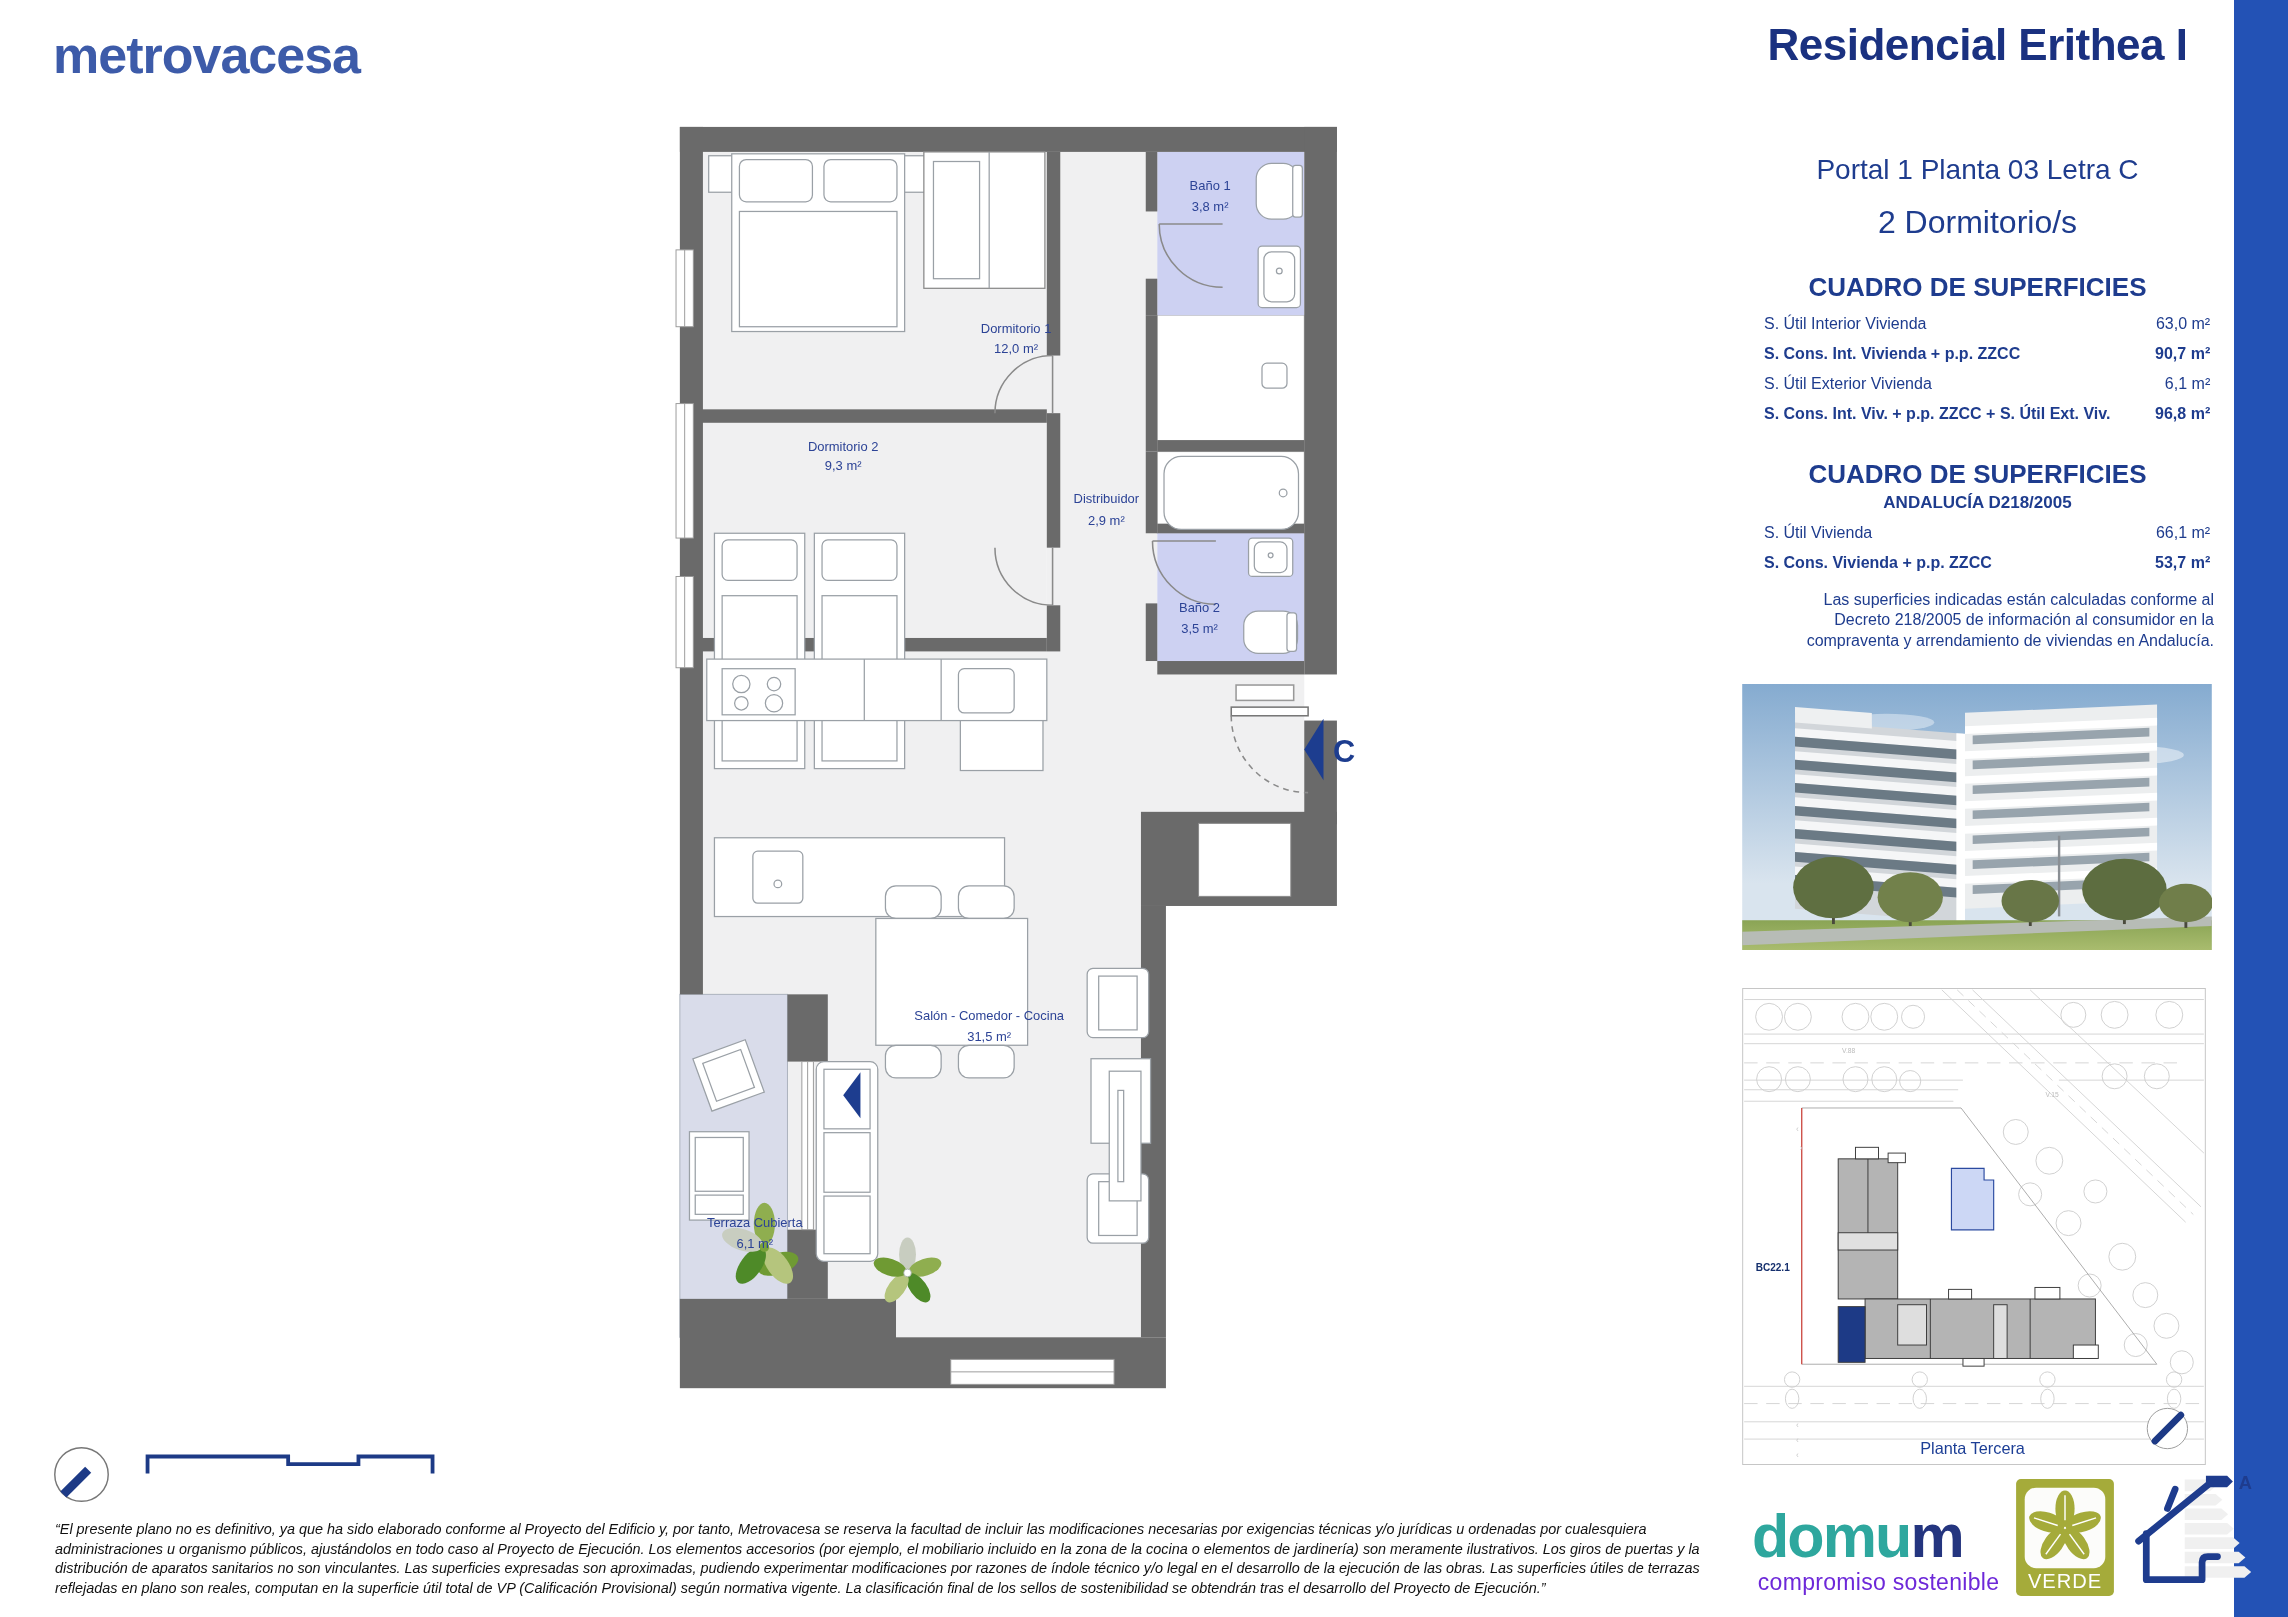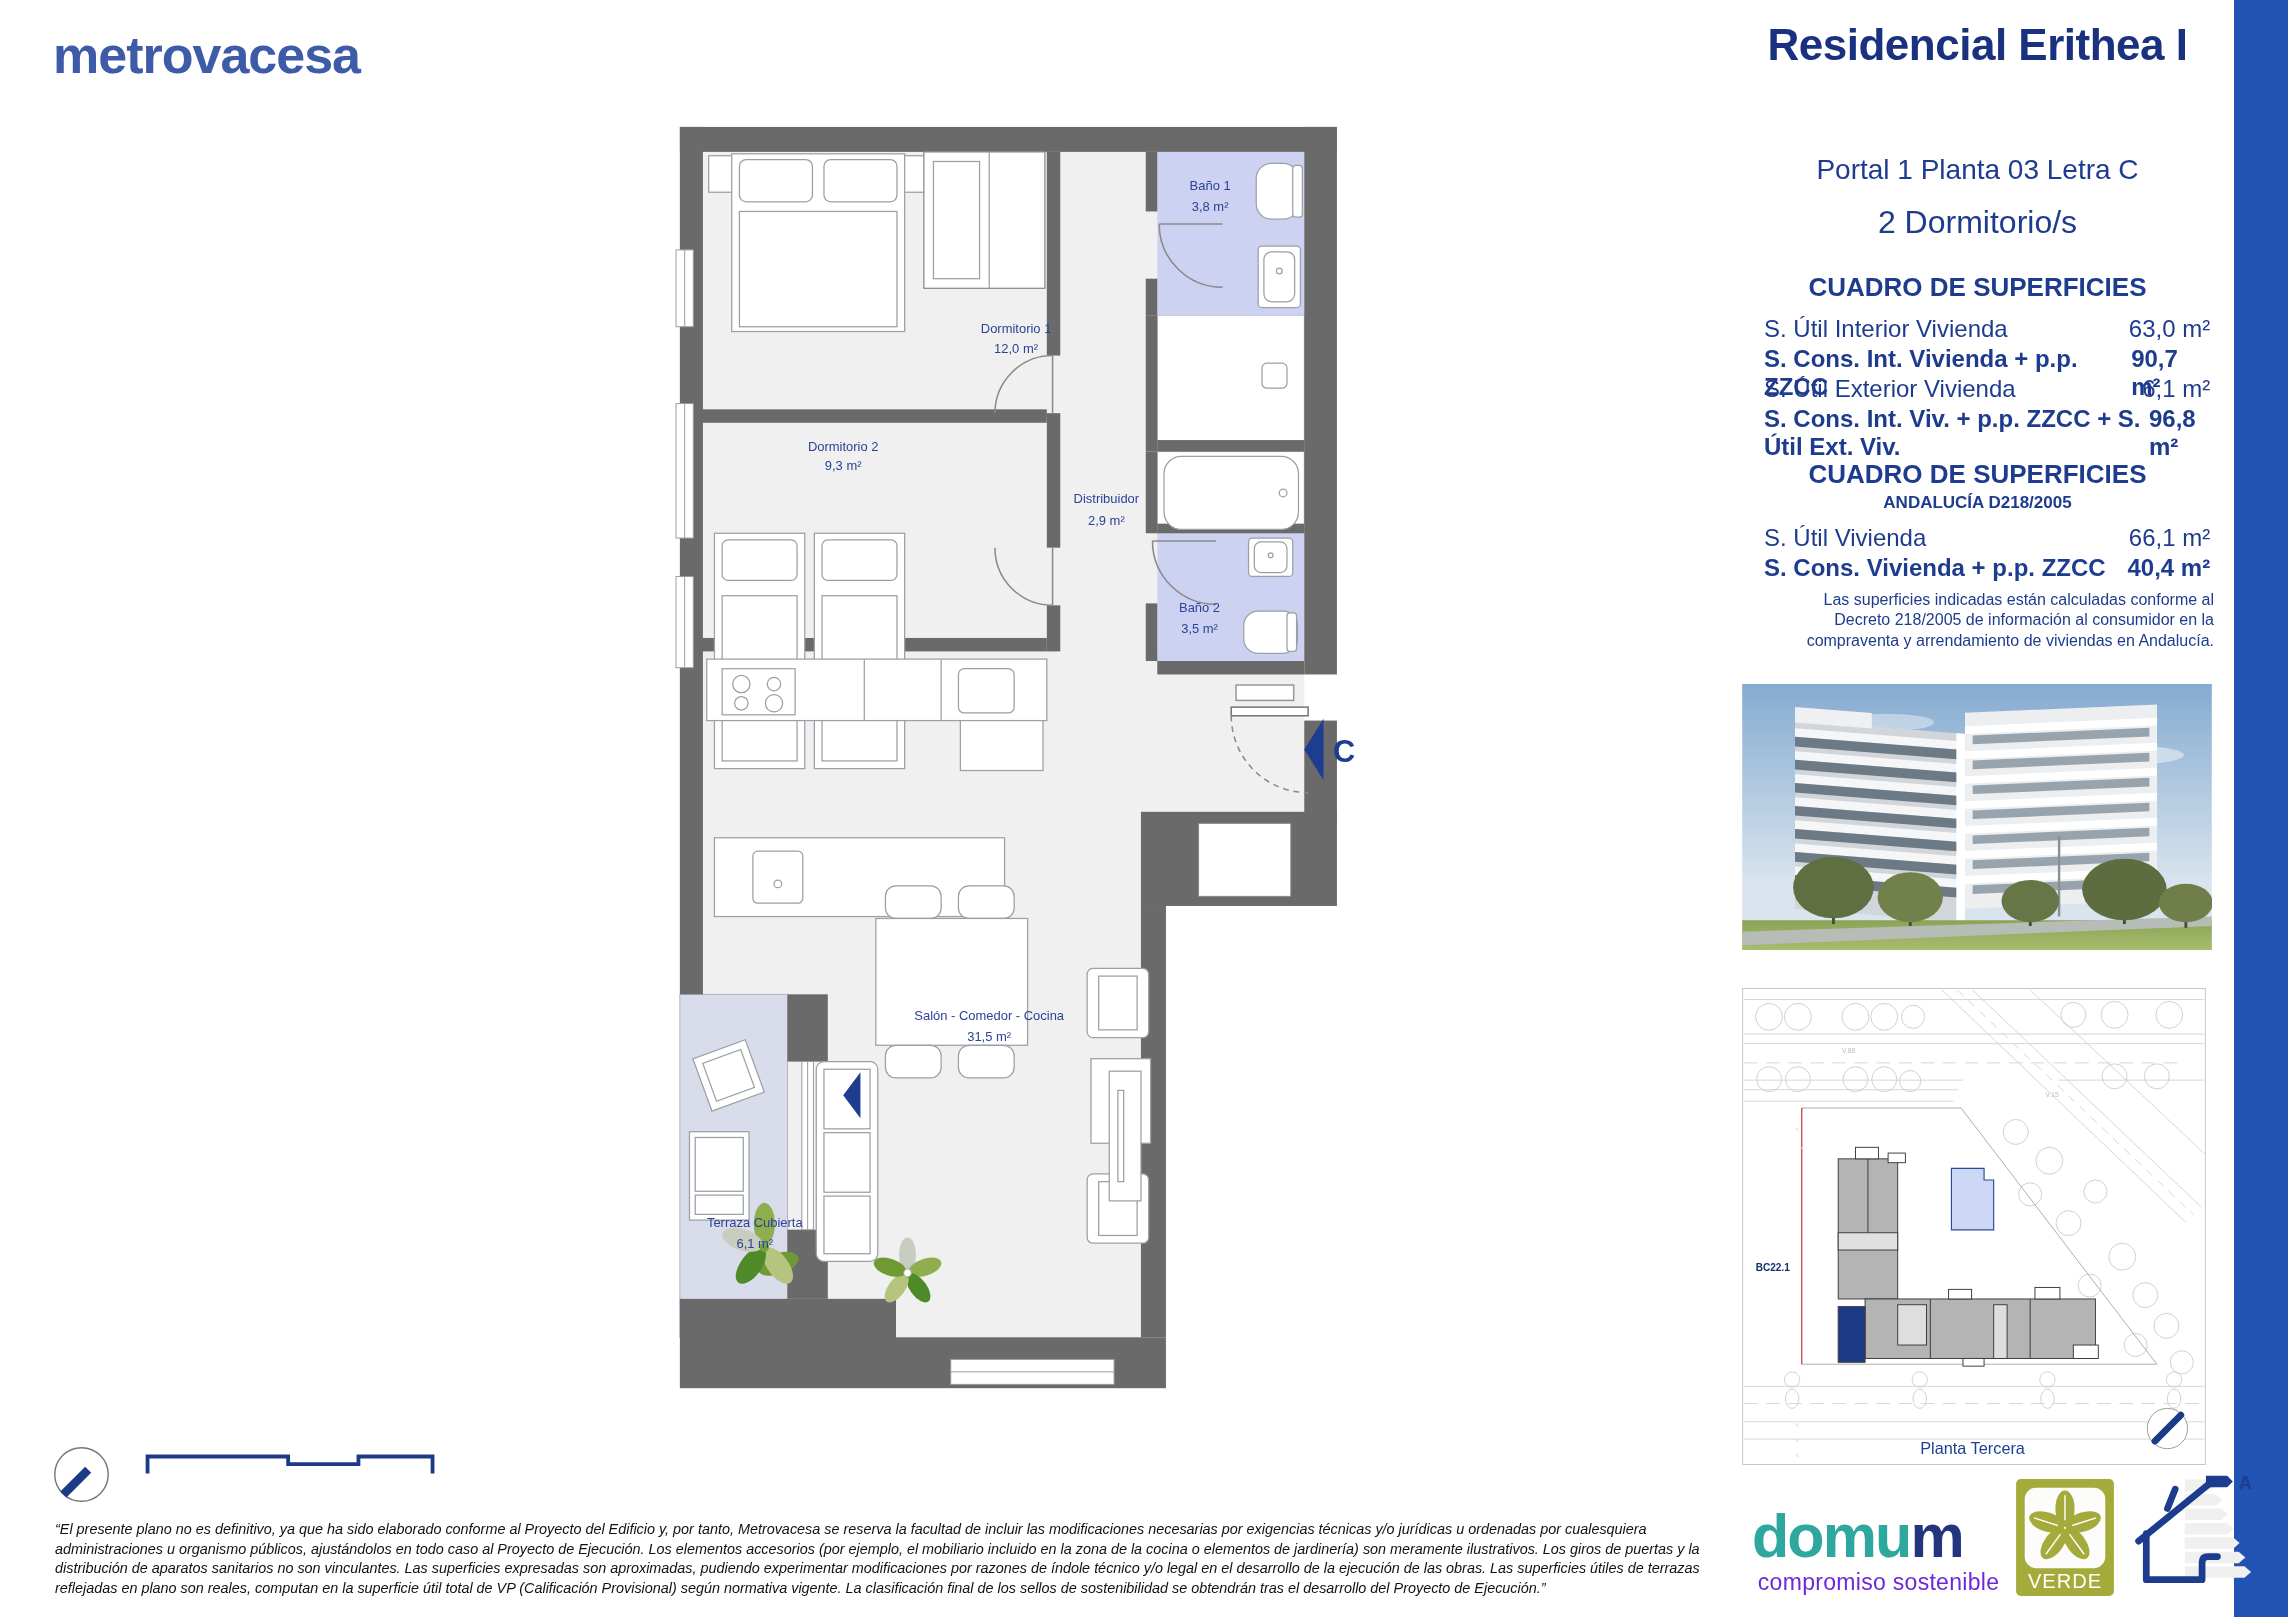--- a/index.html
+++ b/index.html
@@ -12,21 +12,21 @@
   .bluebar{left:2234px;top:0;width:55px;height:1618px;background:#2352b5;}
   
   .rcol{left:1741px;width:473px;color:#1e3c8e;text-align:center;}
   .title{top:20px;font-size:44px;font-weight:bold;color:#1a3180;letter-spacing:-0.5px;}
   .loc{top:154px;font-size:28px;}
   .beds{top:204px;font-size:32px;}
   .cuadro-title{font-size:26px;font-weight:bold;}
   .cuadro-sub{font-size:17px;font-weight:bold;}
   .stable{left:1741px;width:473px;}
   .srow{display:flex;justify-content:space-between;align-items:baseline;
-        padding:0 3.8px 0 23px;height:30px;font-size:24px;color:#1e3c8e;}
+        padding:0 3.8px 0 23px;height:30px;font-size:16px;color:#1e3c8e;}
   .srow.bold{font-weight:bold;}
   .note{left:1764px;width:450px;font-size:16px;line-height:1.28;color:#1e3c8e;text-align:right;}
   
   .disclaimer{left:55px;top:1520px;width:1672px;font-size:14.4px;font-style:italic;
               color:#111;line-height:1.36;text-align:left;}
   .domum{left:1752px;top:1506px;width:259px;text-align:left;line-height:1;}
   .domum .word{font-size:61px;font-weight:bold;letter-spacing:-1.9px;}
   .domum .teal{color:#2ea79e;}
   .domum .navy{color:#24357f;}
   .domum .tag{font-size:23px;color:#6d28d9;margin:3.8px 0 0 5.8px;letter-spacing:0.3px;}
@@ -67,21 +67,21 @@
 
   <div class="abs rcol cuadro-title" style="top:459px">CUADRO DE SUPERFICIES</div>
   <div class="abs rcol cuadro-sub" style="top:493px">ANDALUCÍA D218/2005</div>
   <div class="abs stable" style="top:524px">
     <div class="srow">
       <span>S. Útil Vivienda</span>
       <span>66,1 m²</span>
     </div>
     <div class="srow bold">
       <span>S. Cons. Vivienda + p.p. ZZCC</span>
-      <span>40,4 m²</span>
+      <span>53,7 m²</span>
     </div>
   </div>
   <div class="abs note" style="top:590px">Las superficies indicadas están calculadas conforme al Decreto 218/2005 de información al consumidor en la compraventa y arrendamiento de viviendas en Andalucía.</div>
 
   <svg class="abs" style="left:1742px;top:684px" width="470" height="266" viewBox="0 0 489 277">
     <defs>
       <linearGradient id="sky" x1="0" y1="0" x2="0" y2="1">
         <stop offset="0" stop-color="#85abd0"></stop>
           <stop offset="0.75" stop-color="#d9e4ee"></stop>
       </linearGradient>

